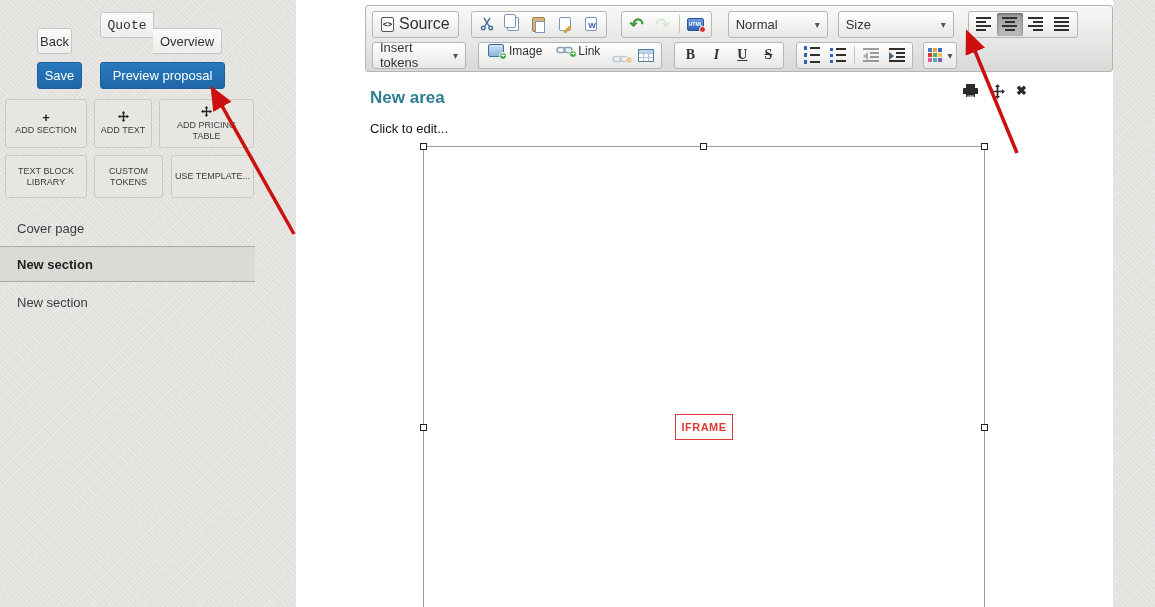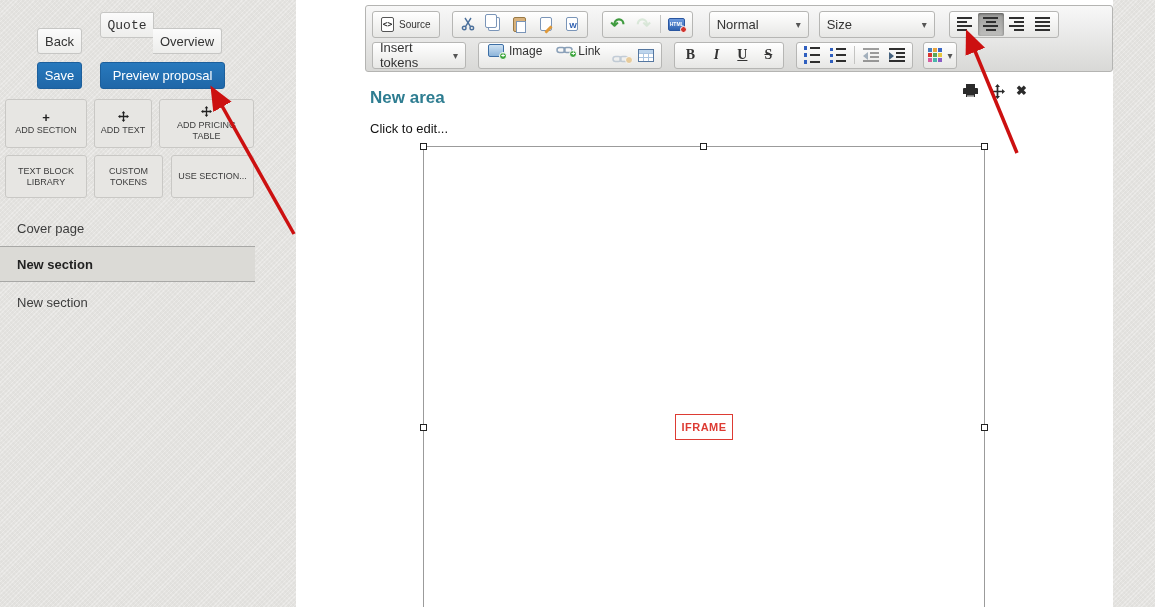--- a/index.html
+++ b/index.html
@@ -18,21 +18,21 @@
   
   .white-panel { left:296px; top:0; width:817px; height:607px; background:#ffffff; }
 
   
   .btn {
     display:inline-flex; align-items:center; justify-content:center;
     font-size:13px; color:#333; cursor:pointer;
     background:linear-gradient(#fbfbfb,#ededeb);
     border:1px solid #c6c6c4; border-radius:3px;
   }
-  .btn-back  { left:37px;  top:28px; width:45px;  height:26px; }
+  .btn-back  { left:37px;  top:28px; width:35px;  height:26px; }
   .btn-quote { left:100px; top:12px; width:54px;  height:26px; border-top-right-radius:0; border-bottom-right-radius:0;font-family:Liberation Mono, monospace; }
   .btn-overview { left:153px; top:28px; width:69px; height:26px; border-left:none; border-top-left-radius:0; border-bottom-left-radius:0; }
   .btn-blue {
     background:linear-gradient(#2879bd,#1f67a8); border:1px solid #1c5f9c; color:#fff;
   }
   .btn-save    { left:37px;  top:62px; width:45px;  height:27px; }
   .btn-preview { left:100px; top:62px; width:125px; height:27px; }
 
   .tile {
     position:absolute; display:flex; flex-direction:column; align-items:center; justify-content:center;
@@ -74,21 +74,21 @@
     display:inline-flex; align-items:center; justify-content:center;
     width:26px; height:23px; border-radius:2px; cursor:pointer; position:relative;
   }
   .tbtn.active { background:linear-gradient(#9e9e9c,#bebebc); box-shadow:inset 0 1px 3px rgba(0,0,0,.45); }
   .tbtn.disabled { opacity:.45; cursor:default; }
   .tsep { width:1px; height:18px; background:#c4c4c2; margin:0 3px; }
   .dd { justify-content:space-between; padding:0 7px; cursor:pointer; }
   .dd .dd-label { font-size:13px; color:#333; }
   .dd .caret { font-size:10px; color:#555; margin-left:10px; }
   .p-source { margin-right:12px; padding:0 8px; cursor:pointer; }
-  .p-source .src-label { font-size:10px; margin-left:5px; }
+  .p-source .src-label { font-size:16px; margin-left:5px; }
   .p-clip { margin-right:14px; }
   .p-undo { margin-right:16px; }
   .p-format { width:100px; margin-right:10px; }
   .p-size   { width:116px; margin-right:14px; }
   .p-tokens { width:94px;  margin-right:12px; }
   .p-insert { margin-right:12px; }
   .p-style  { margin-right:12px; }
   .p-list   { margin-right:10px; }
   .ins-btn { display:inline-flex; padding:0 7px; height:23px; cursor:pointer; font-size:12px; color:#333; }
   .ins-btn .lbl { margin-left:5px; }
@@ -224,21 +224,21 @@
   </span>
   <span>ADD PRICING TABLE</span>
 </div>
 <div class="tile t-library">
   <span>TEXT BLOCK LIBRARY</span>
 </div>
 <div class="tile t-tokens">
   <span>CUSTOM TOKENS</span>
 </div>
 <div class="tile t-usetpl">
-  <span>USE SECTION...</span>
+  <span>USE TEMPLATE...</span>
 </div>
 
 <nav>
   <div class="section-item sec-0">Cover page</div>
   <div class="section-item sec-1">New section</div>
   <div class="section-item sec-2">New section</div>
 </nav>
 
 <div class="abs toolbar">
   <div class="tb-row">

